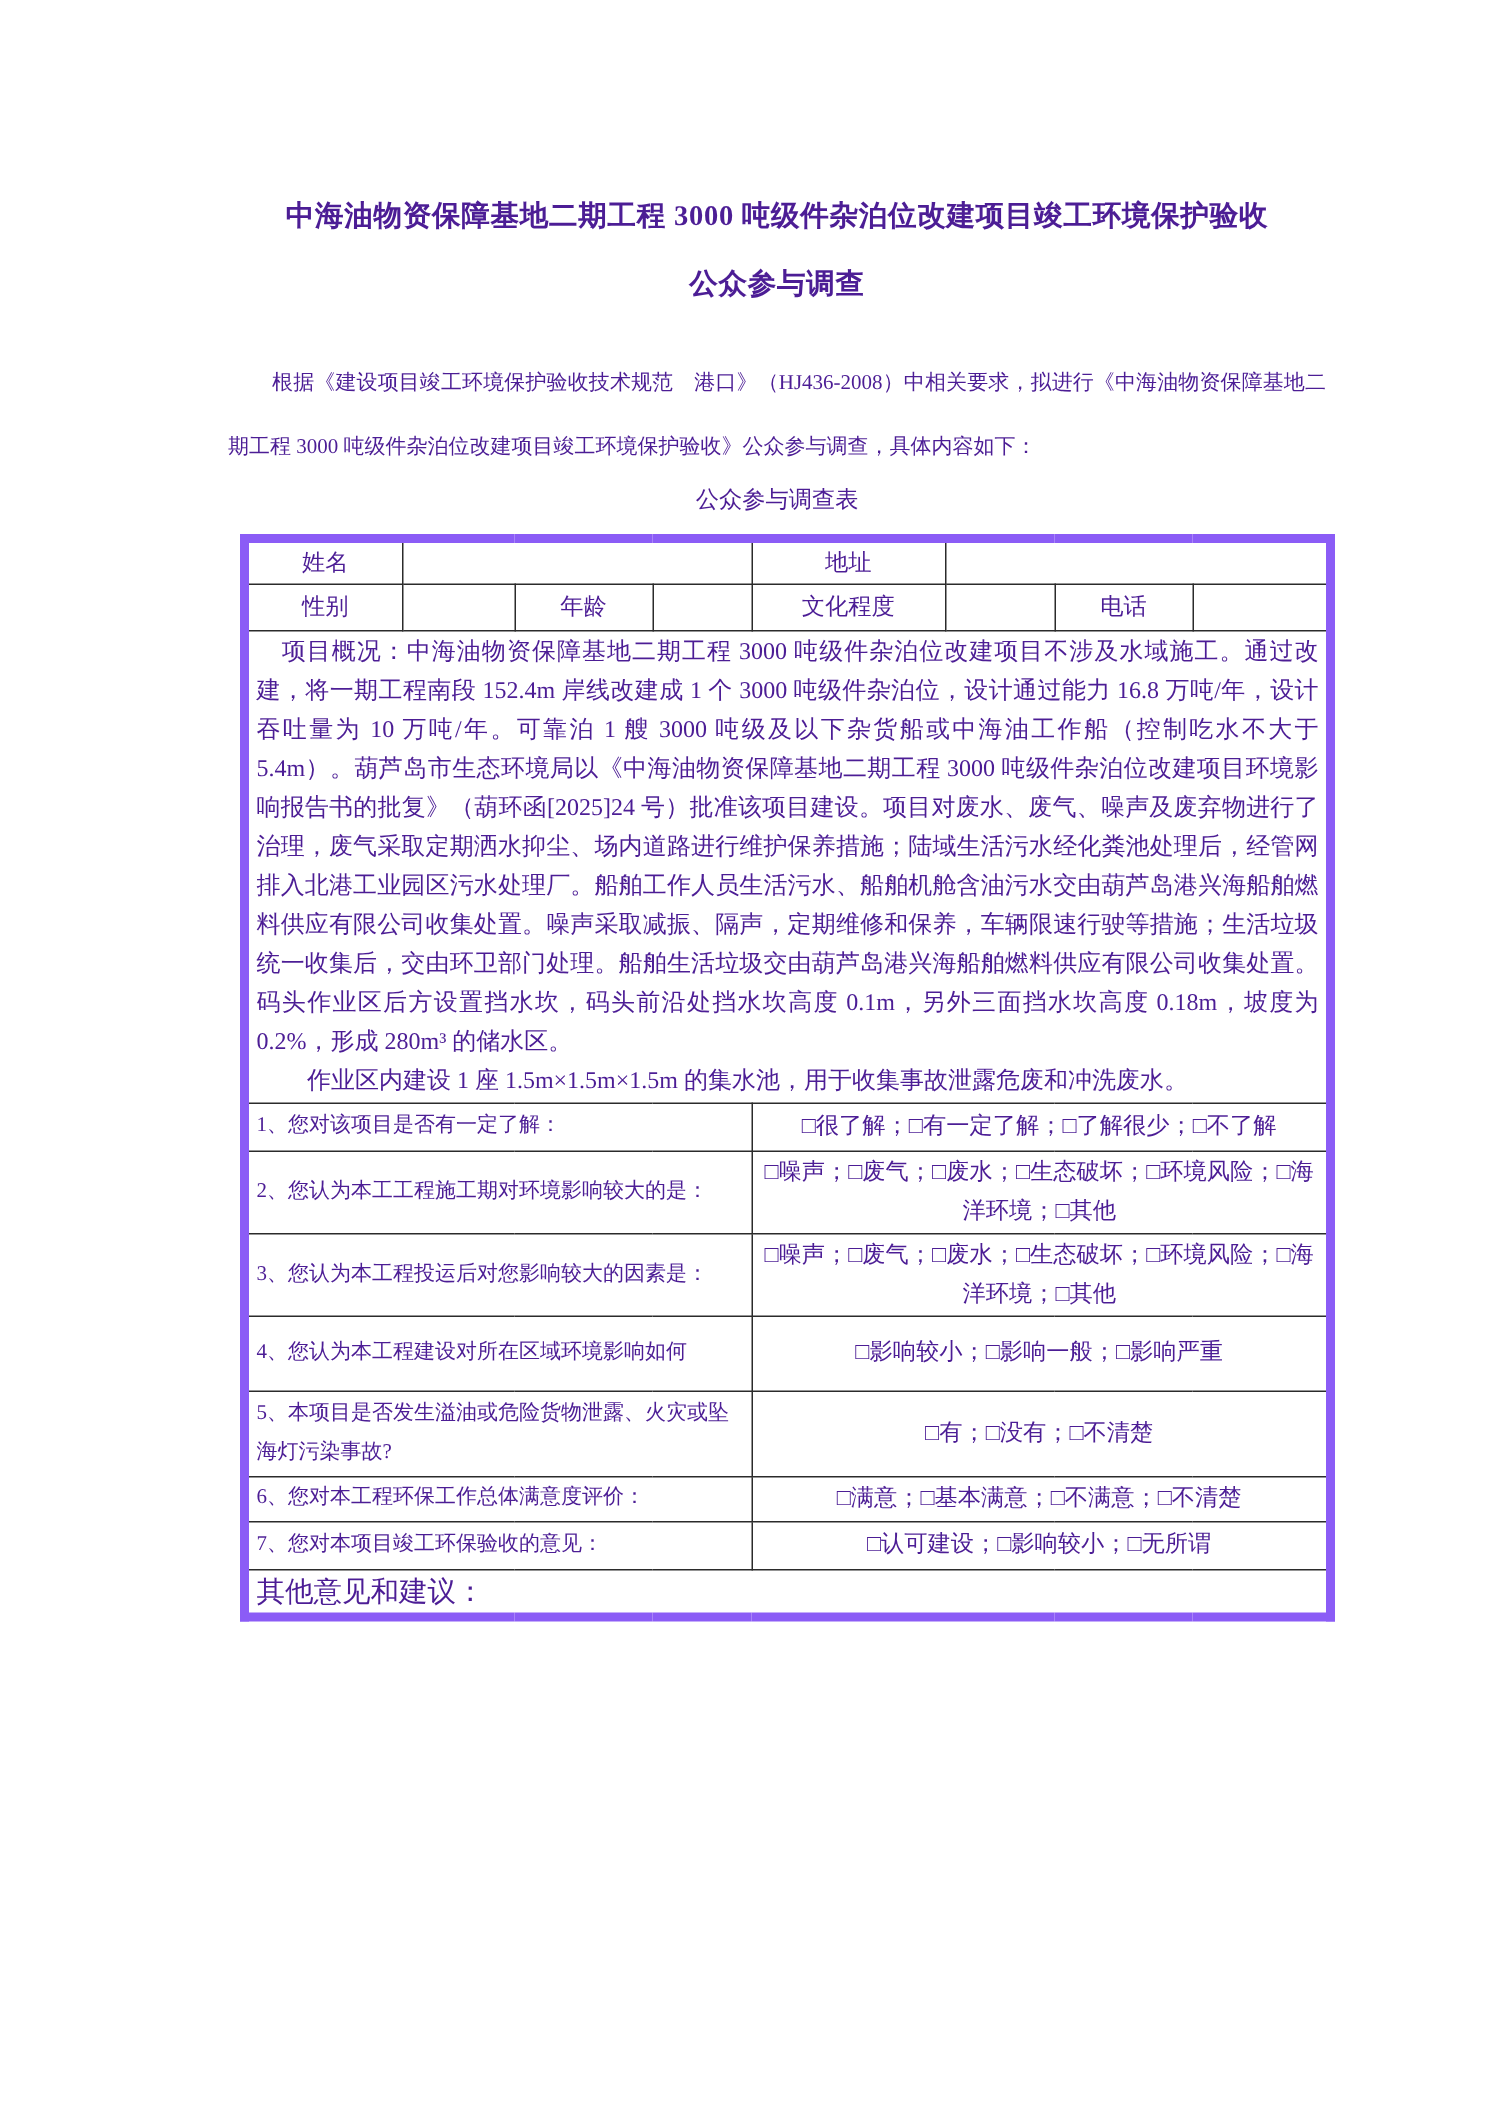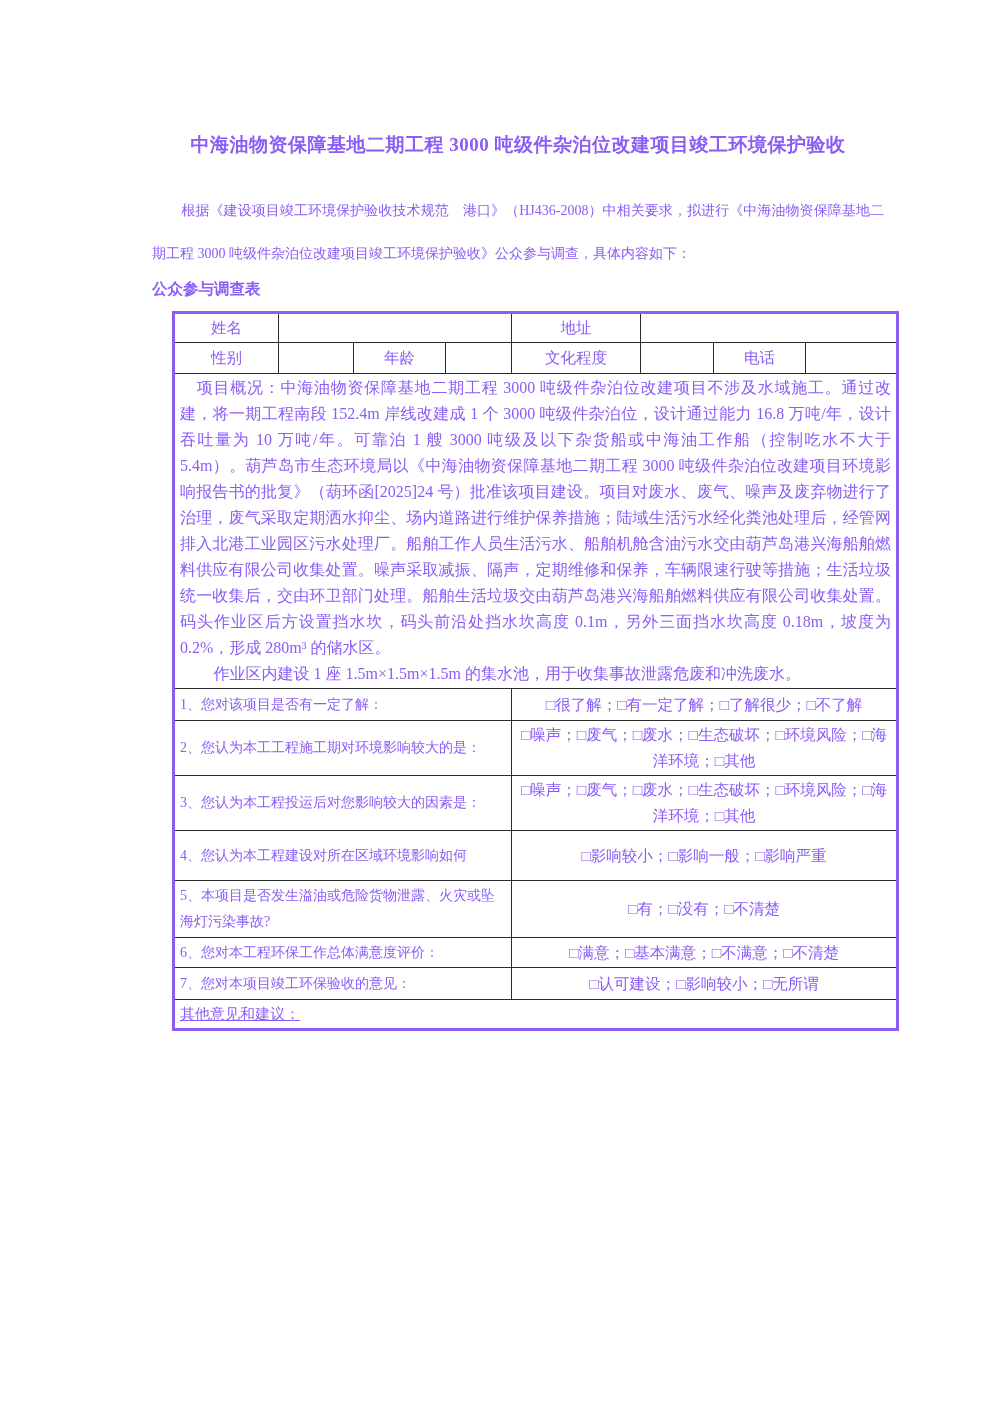--- a/index.html
+++ b/index.html
@@ -1,75 +1,76 @@
 <!DOCTYPE html>
 <html lang="zh"><head>
 <meta charset="utf-8">
 <style>
   * { margin:0; padding:0; box-sizing:border-box; }
   html,body { background:#ffffff; }
   .page {
     position:relative;
     width:1000px; height:1415px;
     background:#ffffff;
-    color:#8b5cf6;
+    color:#4c1d95;
     font-family:"Liberation Serif", serif;
     overflow:hidden;
   }
   .content { position:absolute; left:152px; top:0; width:732px; }
 
   .title-block { padding-top:122px; text-align:center; }
   .title-line { font-size:19px; font-weight:bold; line-height:45px; letter-spacing:0.5px; }
 
   .intro {
     margin-top:22px;
     font-size:14px; line-height:43px;
     text-align:justify; text-indent:2.1em;
   }
 
   .info-block { font-size:18px; line-height:39px; padding-left:36px; }
   .info-row { position:relative; white-space:pre; }
   .info-phone { position:absolute; left:352px; top:0; }
 
   .table-caption {
-    font-weight:bold;
+    text-align:center; font-weight:normal;
     font-size:15.5px; line-height:28px; margin-top:0;
   }
 
   table.survey {
-    margin-left:20px; margin-top:8px;
+    margin-left:8px; margin-top:8px;
     width:724px;
     border-collapse:collapse;
     table-layout:fixed;
-    border:3px solid #8b5cf6;
+    border:6px solid #8b5cf6;
     font-size:15.5px;
   }
   table.survey td {
     border:1px solid #2b2b2b;
     padding:1px 5px;
     vertical-align:middle;
   }
   td.lbl { text-align:center; }
   td.blank { background:#ffffff; }
   td.overview { padding:3px 6px 5px 6px; }
   .overview p { font-size:16px; line-height:26px; text-align:justify; }
   .ov-p1 { text-indent:1.05em; }
   .ov-p2 { text-indent:2.1em; }
   td.q { text-align:left; font-size:14px; line-height:26px; padding-left:6px; }
   td.a { text-align:center; font-size:15.5px; line-height:26px; }
-  td.other { text-align:left; font-size:15px; height:30px; vertical-align:top; padding-top:4px;text-decoration:underline; }
+  td.other { text-align:left; font-size:19px; height:30px; vertical-align:top; padding-top:4px; }
 </style>
 </head>
 <body>
 
 <div class="page">
   <div class="content">
 
     <div class="title-block">
       <div class="title-line">中海油物资保障基地二期工程 3000 吨级件杂泊位改建项目竣工环境保护验收</div>
+      <div class="title-line">公众参与调查</div>
     </div>
 
     <p class="intro">根据《建设项目竣工环境保护验收技术规范　港口》（HJ436-2008）中相关要求，拟进行《中海油物资保障基地二期工程 3000 吨级件杂泊位改建项目竣工环境保护验收》公众参与调查，具体内容如下：</p>
 
 
     <div class="table-caption">公众参与调查表</div>
 
     <table class="survey">
       <colgroup>
         <col style="width:105px">

